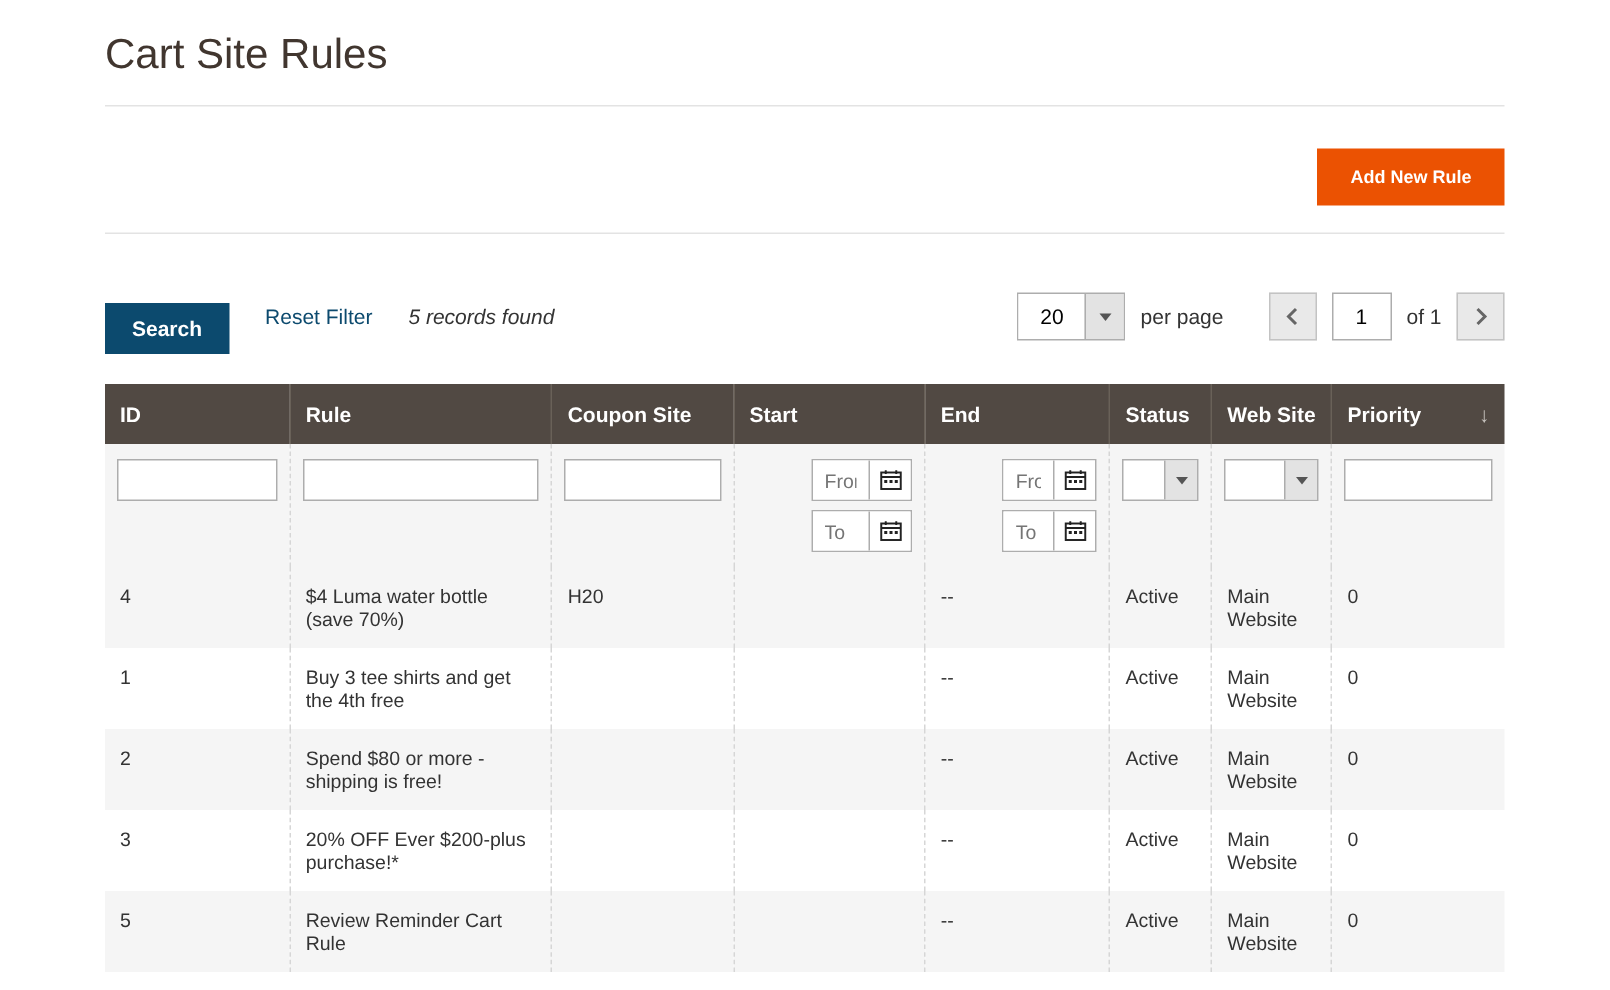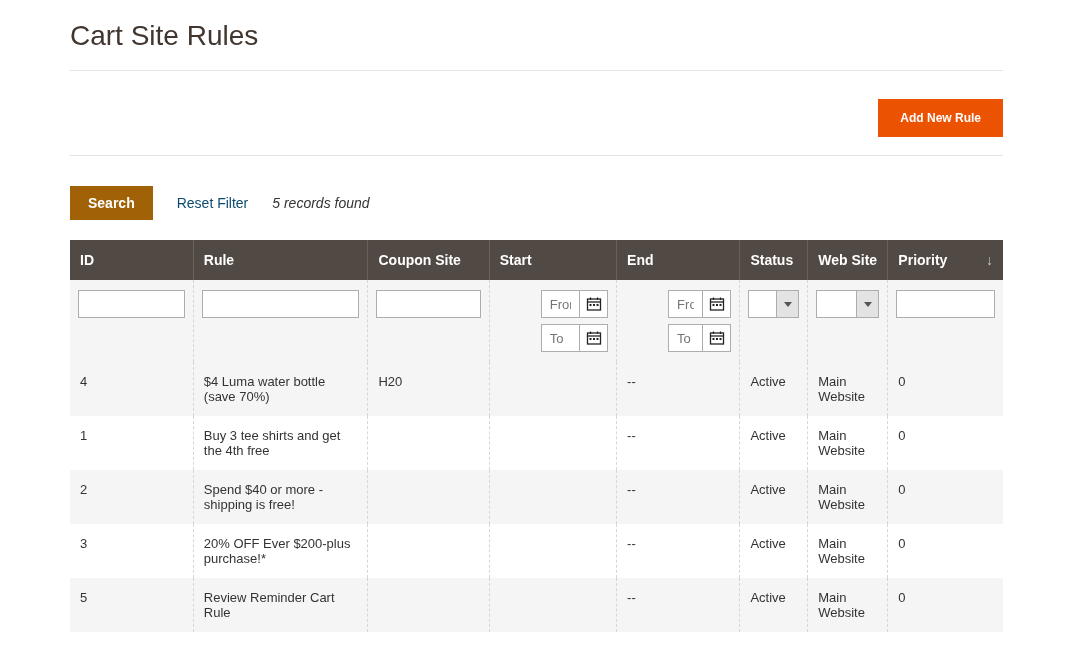--- a/index.html
+++ b/index.html
@@ -34,27 +34,28 @@
       font-weight: 600;
       cursor: pointer;
     }
     .toolbar {
       display: flex;
       align-items: center;
       gap: 24px;
       margin-bottom: 20px;
     }
     .btn-search {
-      background: #a16207;
+      background: #0c4a6e;
       color: #fff;
       border: none;
       padding: 9px 18px;
       font-weight: 600;
       font-size: 14px;
       cursor: pointer;
+      margin-top: 16px;
     }
     .link-reset {
       color: #0c4a6e;
       text-decoration: none;
       font-size: 14px;
       cursor: pointer;
     }
     .records-found {
       color: #333;
       font-size: 14px;
@@ -222,20 +223,43 @@
 
 <div class="actions-bar">
   <button class="btn-primary">Add New Rule</button>
 </div>
 
 <div class="toolbar">
   <button class="btn-search">Search</button>
   <a class="link-reset">Reset Filter</a>
   <span class="records-found">5 records found</span>
   <div class="spacer"></div>
+  <div class="pager-group">
+    <div class="per-page-select-wrap">
+      <input class="per-page-input" value="20" style="">
+      <button class="select-arrow-btn">
+        <svg class="chevron" viewBox="0 0 10 10">
+            <polygon points="1,3 9,3 5,8" fill="#555"></polygon>
+          </svg>
+      </button>
+    </div>
+    <span class="per-page-label">per page</span>
+    <button class="pager-btn">
+      <svg width="10" height="12" viewBox="0 0 10 12" fill="none">
+          <polyline points="7,1 2,6 7,11" stroke-width="2"></polyline>
+        </svg>
+    </button>
+    <input class="page-input" value="1" style="">
+    <span class="of-pages">of 1</span>
+    <button class="pager-btn">
+      <svg width="10" height="12" viewBox="0 0 10 12" fill="none">
+          <polyline points="3,1 8,6 3,11" stroke-width="2"></polyline>
+        </svg>
+    </button>
+  </div>
 </div>
 
 <table class="grid">
   <colgroup>
     <col class="col-id">
       <col class="col-rule">
       <col class="col-coupon">
       <col class="col-start">
     <col class="col-end">
       <col class="col-status">
@@ -363,21 +387,21 @@
         <td>Buy 3 tee shirts and get the 4th free</td>
         <td></td>
         <td></td>
         <td>--</td>
         <td>Active</td>
         <td>Main Website</td>
         <td>0</td>
       </tr>
       <tr class="data-row">
         <td>2</td>
-        <td>Spend $40 or more - shipping is free!</td>
+        <td>Spend $80 or more - shipping is free!</td>
         <td></td>
         <td></td>
         <td>--</td>
         <td>Active</td>
         <td>Main Website</td>
         <td>0</td>
       </tr>
       <tr class="data-row">
         <td>3</td>
         <td>20% OFF Ever $200-plus purchase!*</td>

